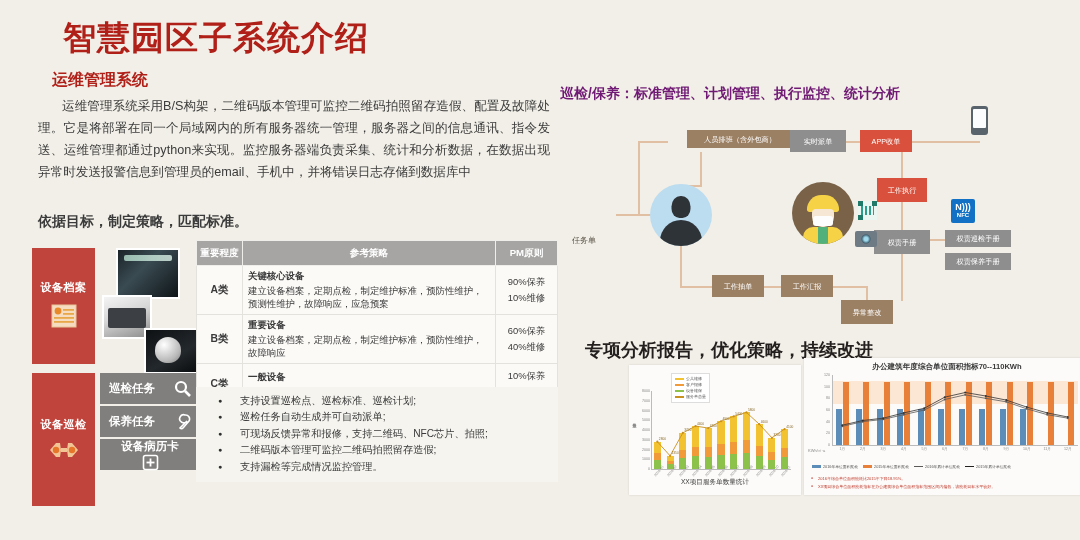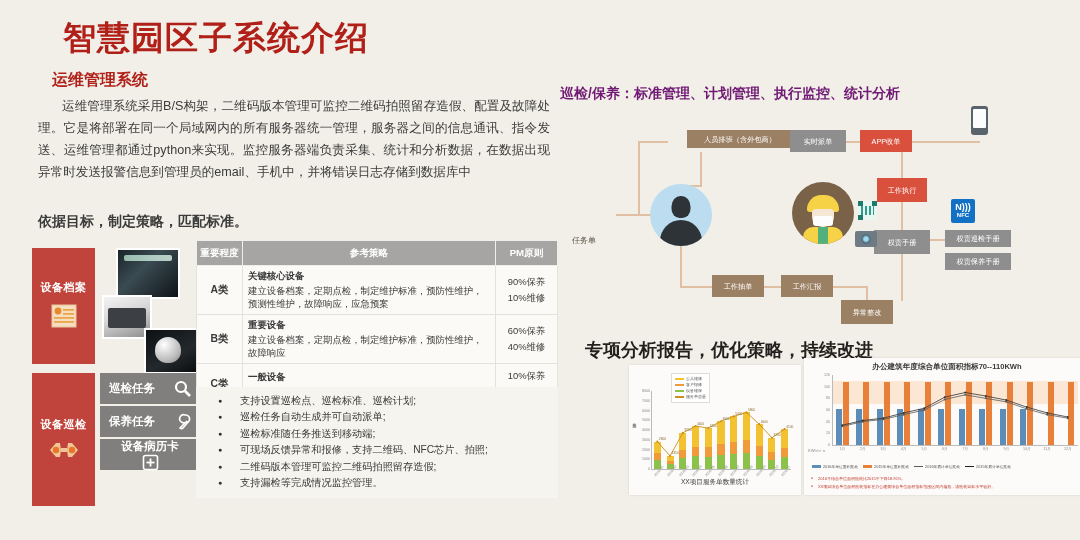--- a/index.html
+++ b/index.html
@@ -398,21 +398,20 @@
           <div>10%保养</div>
           <div>90%维修</div>
         </td>
       </tr>
     </tbody>
   </table>
 
   <ul class="bullets">
     <li>支持设置巡检点、巡检标准、巡检计划;</li>
     <li>巡检任务自动生成并可自动派单;</li>
-    <li>巡检标准随任务推送到移动端;</li>
     <li>可现场反馈异常和报修，支持二维码、NFC芯片、拍照;</li>
     <li>二维码版本管理可监控二维码拍照留存造假;</li>
     <li>支持漏检等完成情况监控管理。</li>
   </ul>
 
   <div class="flow-title">巡检/保养：标准管理、计划管理、执行监控、统计分析</div>
 
   <div class="conn" style="left:638px; top:141px; width:30px; height:1.6px;"></div>
   <div class="conn" style="left:638px; top:141px; width:1.6px; height:74px;"></div>
   <div class="conn" style="left:616px; top:214px; width:36px; height:1.6px;"></div>

